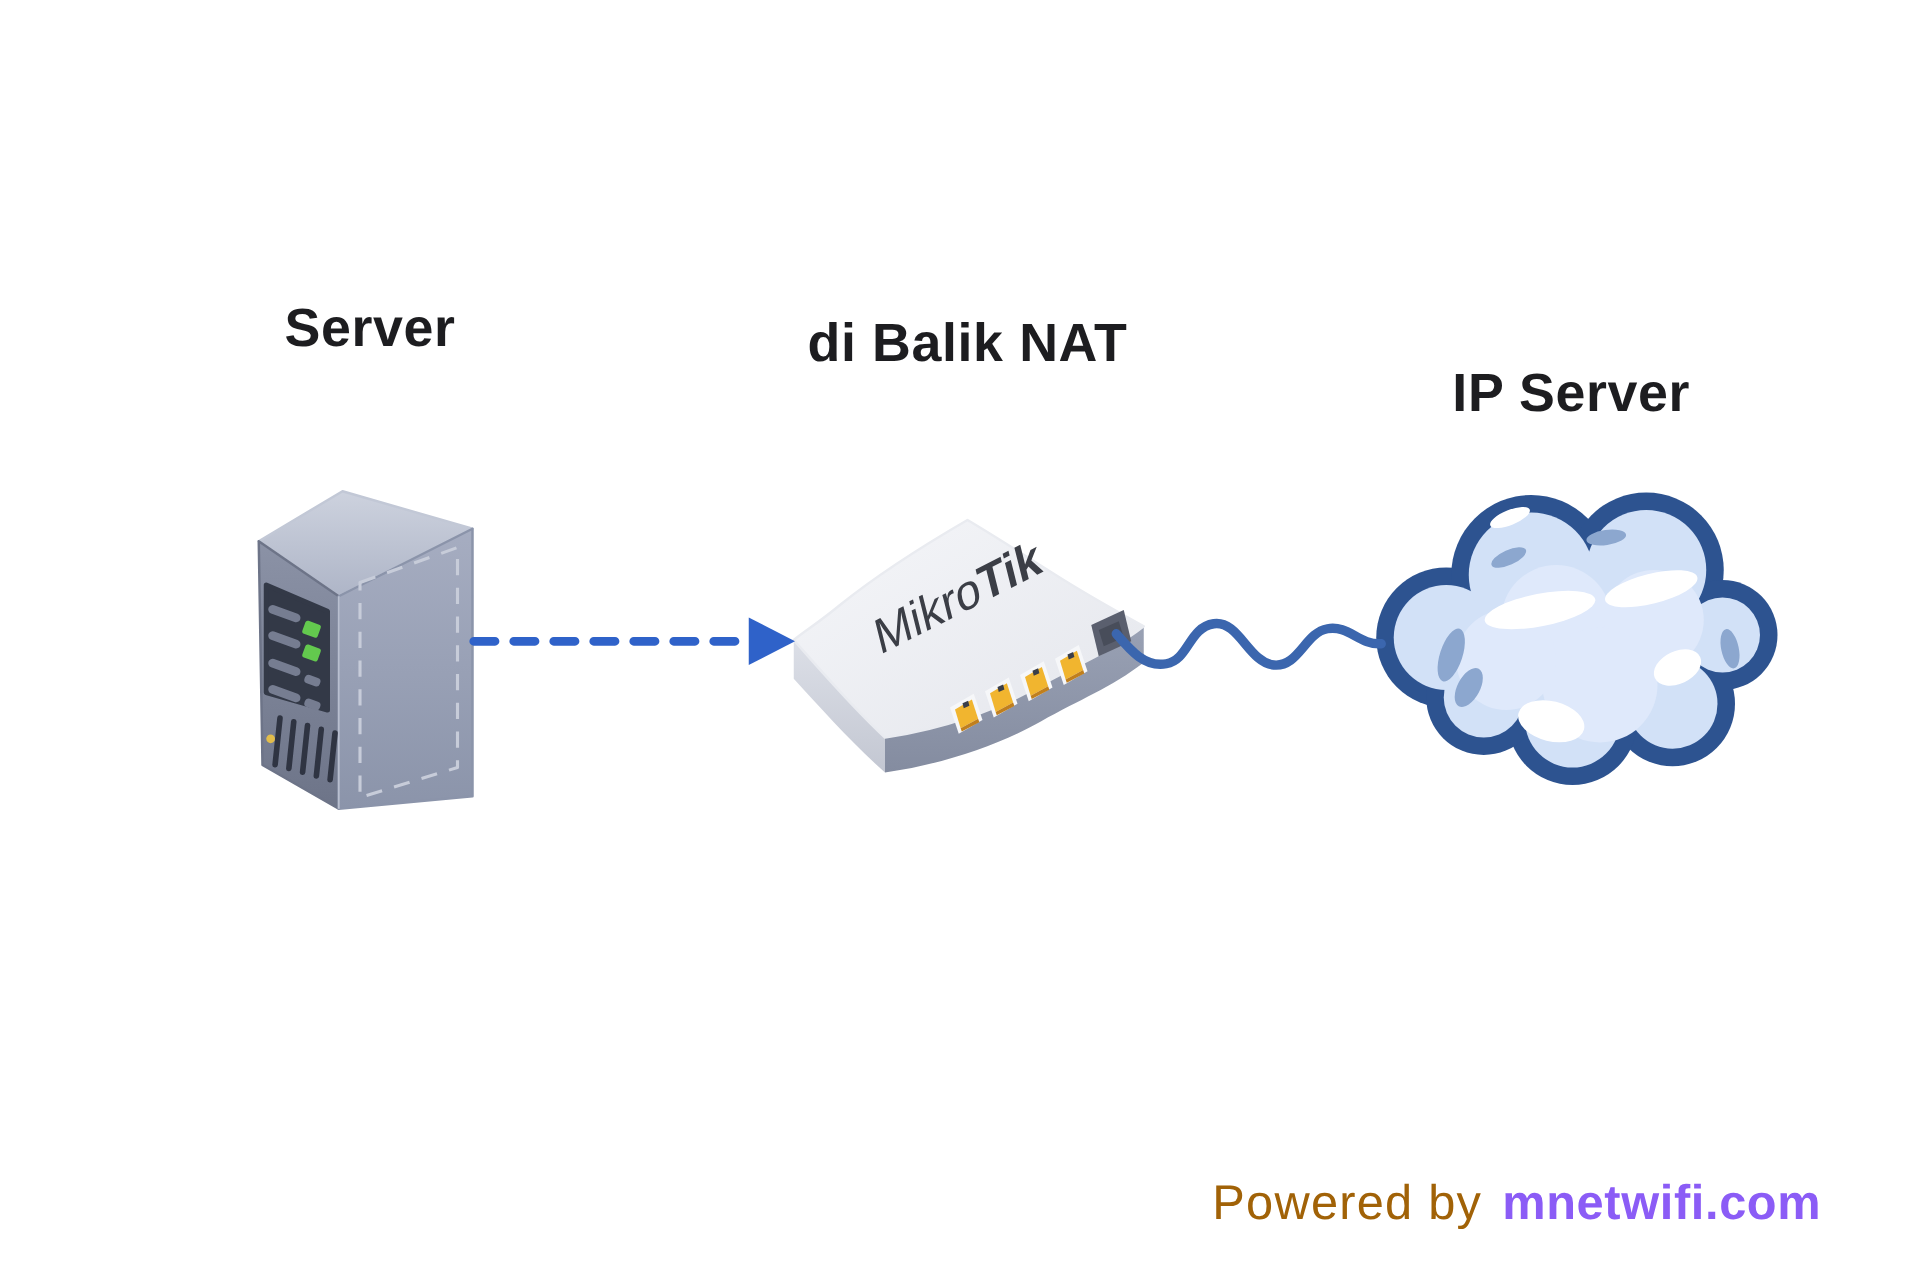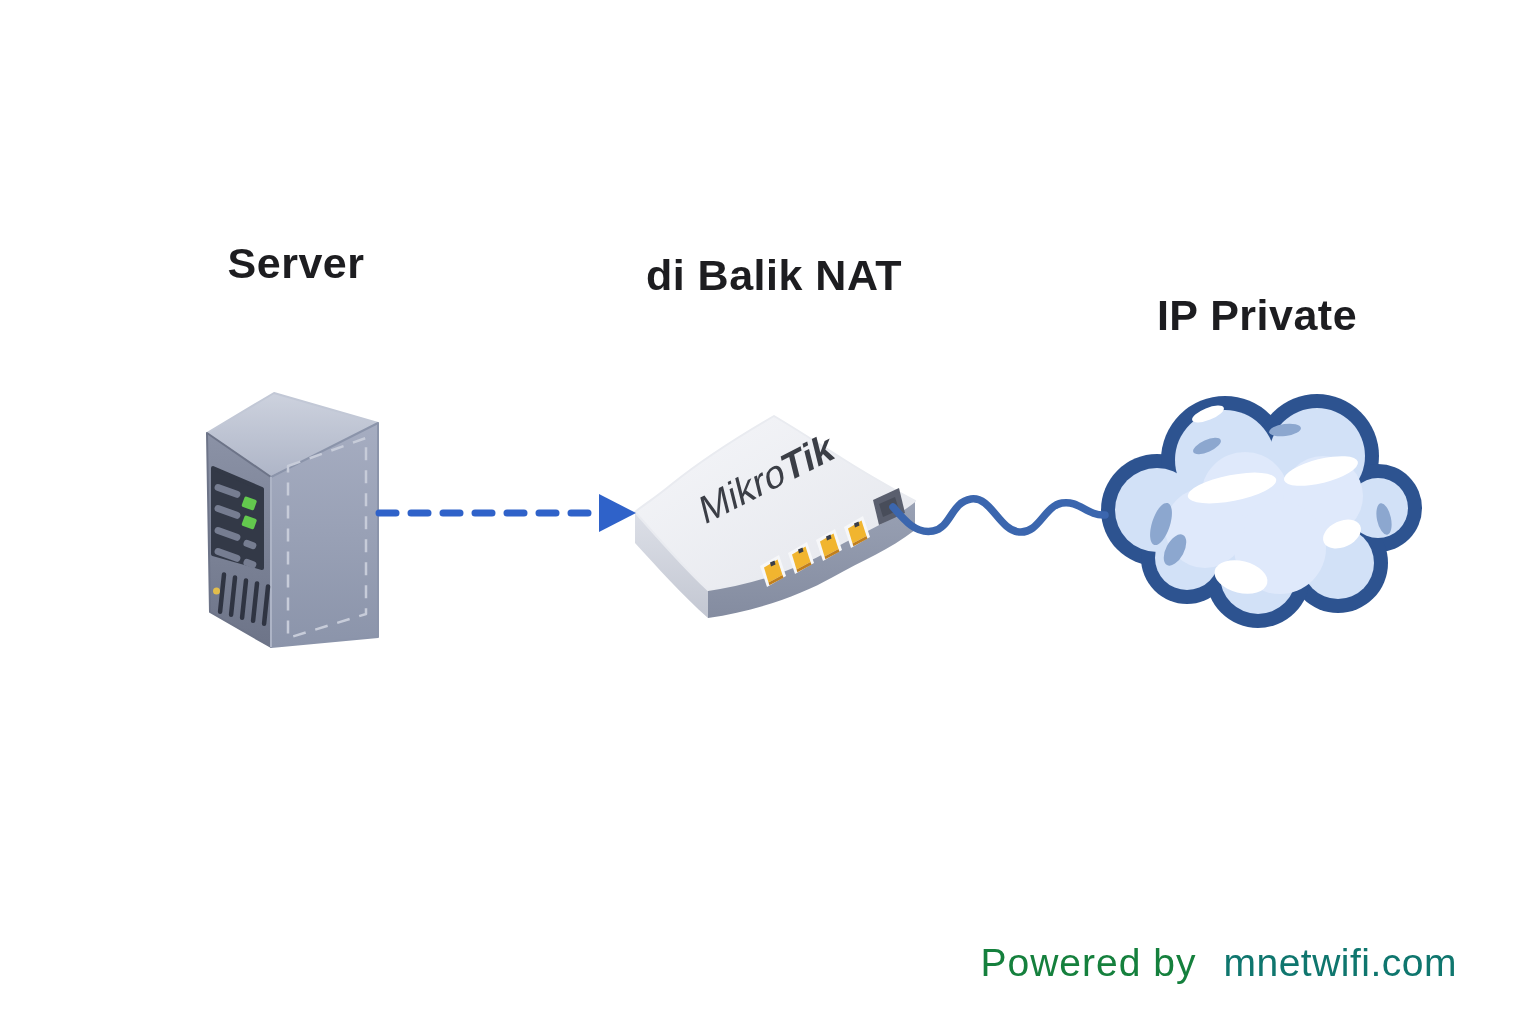--- a/index.html
+++ b/index.html
@@ -19,39 +19,39 @@
   .mikrotik-logo{
     position:absolute;left:701px;top:491px;white-space:nowrap;
     transform-origin:0 50%;transform:rotate(-27deg) skewX(-13deg);
     font-size:38px;color:#3b3e46;letter-spacing:0px;
   }
   .mikrotik-logo .light{font-weight:400;}
   .mikrotik-logo .bold{font-weight:800;}
   .footer{
     position:absolute;top:941px;right:51px;font-size:39px;white-space:nowrap;
   }
-  .footer .prefix{font-weight:300;color:#15803d;letter-spacing:1px;}
-  .footer .brand{font-weight:400;color:#0f766e;margin-left:27px;letter-spacing:0.5px;}
+  .footer .prefix{font-weight:300;color:#a16207;letter-spacing:1px;}
+  .footer .brand{font-weight:700;color:#8b5cf6;margin-left:16px;letter-spacing:0.5px;}
   svg{display:block;}
 </style>
 </head>
 <body>
 
 <div class="stage">
 
   <div class="node-label" id="server-label">
     <span>Server</span>
   </div>
 
   <div class="node-label" id="router-label">
     <span>di Balik NAT</span>
   </div>
 
   <div class="node-label" id="cloud-label">
-    <span>IP Private</span>
+    <span>IP Server</span>
   </div>
 
   <svg class="abs" style="left:200px;top:388px;" width="190" height="270" viewBox="0 0 190 270">
     <defs>
       <linearGradient id="srvTop" x1="0" y1="0" x2="0" y2="1">
         <stop offset="0" stop-color="#cdd2de"></stop>
           <stop offset="1" stop-color="#aeb5c7"></stop>
       </linearGradient>
       <linearGradient id="srvLeft" x1="0" y1="0" x2="0" y2="1">
         <stop offset="0" stop-color="#8b92a6"></stop>

